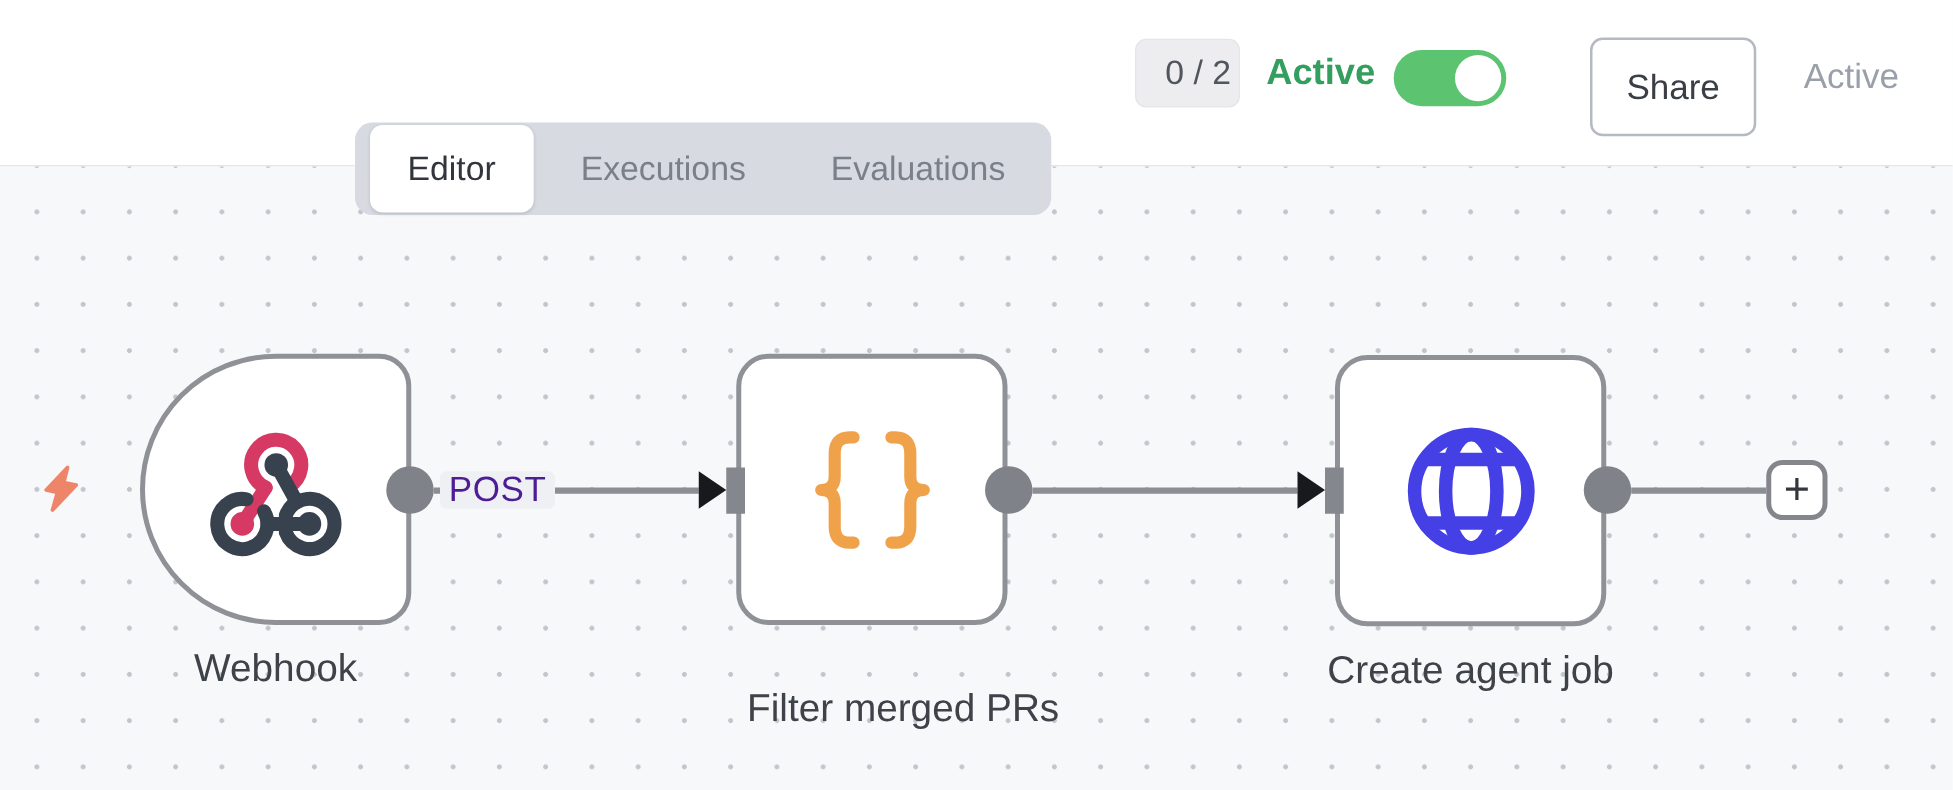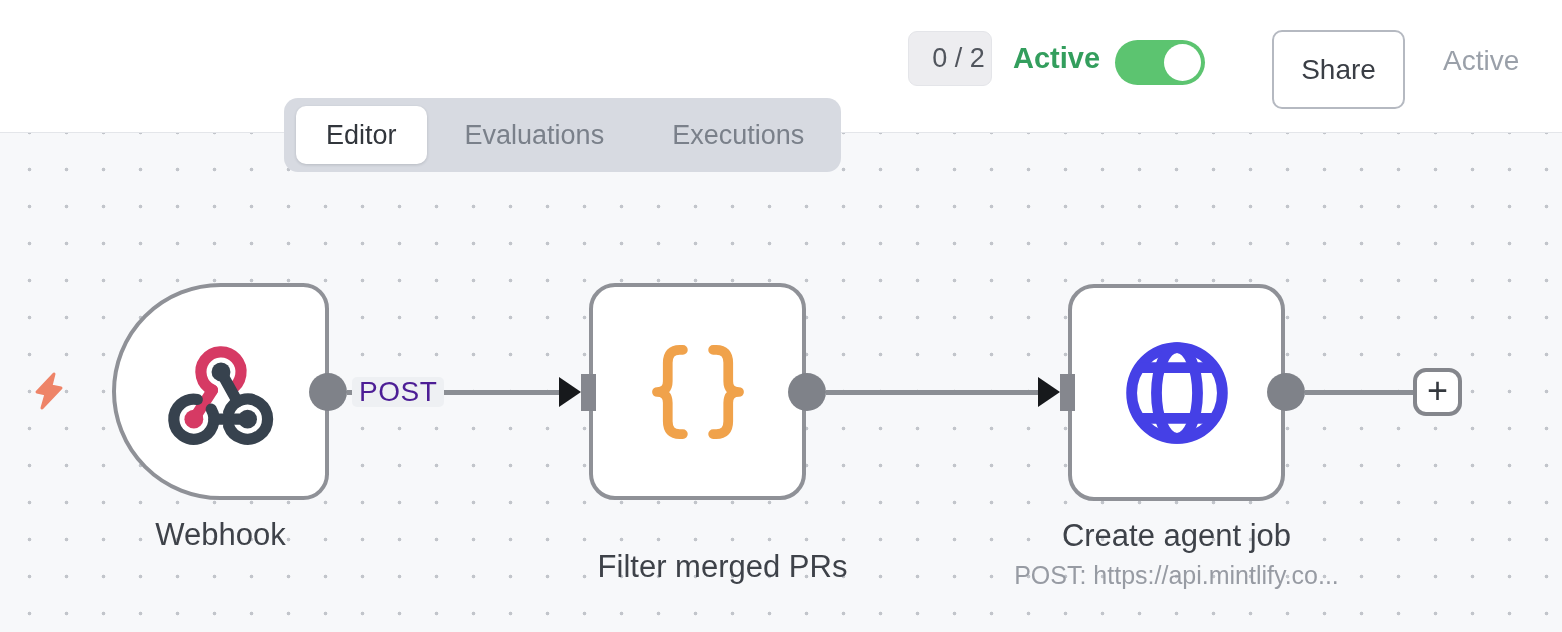--- a/index.html
+++ b/index.html
@@ -24,21 +24,21 @@
             background:#ffffff; border:2px solid #b5b9c1; border-radius:10px;
             display:flex; align-items:center; justify-content:center;
             font-size:28px; font-weight:500; color:#3a3e45; cursor:pointer; }
   .saved-label { position:absolute; left:1443px; top:30px; height:61px;
             display:flex; align-items:center; font-size:28px; font-weight:500; color:#9aa0a9; }
 
   
   .tabbar { position:absolute; left:284px; top:98px; width:557px; height:74px;
             background:#d7dae1; border-radius:14px; display:flex; align-items:center;
             padding:0 12px; gap:8px; z-index:5; }
-  .tab { height:58px; display:flex; align-items:center; justify-content:center;
+  .tab { height:70px; display:flex; align-items:center; justify-content:center;
          padding:0 30px; font-size:27px; color:#7a808a; border-radius:10px; cursor:pointer;
          white-space:nowrap; }
   .tab.active { background:#ffffff; color:#32363c;
          box-shadow:0 1px 3px rgba(40,44,54,.18); }
 
   
   .canvas { position:absolute; left:0; top:133px; width:1562px; height:499px;
             background-color:#f7f8fa;
             background-image:radial-gradient(circle, #c2c5cb 1.7px, transparent 2.1px);
             background-size:37px 37px; background-position:11px 18px; z-index:1; }
@@ -79,22 +79,22 @@
     <div class="active-label">Active</div>
     <div class="toggle" role="switch" aria-checked="on">
       <div class="knob"></div>
     </div>
     <button class="share-btn">Share</button>
     <div class="saved-label">Active</div>
   </div>
 
   <div class="tabbar">
     <div class="tab active">Editor</div>
+    <div class="tab">Executions</div>
     <div class="tab">Evaluations</div>
-    <div class="tab">Executions</div>
   </div>
 
   <div class="canvas">
 
     <svg class="trigger-bolt" style="left:30px; top:238px;" width="40" height="40" viewBox="0 0 40 40">
       <path d="M24 3 L7 21 L16 23 L12 37 L31 17 L21 15 Z" fill="#ee8468" stroke="#ee8468" stroke-width="3" stroke-linejoin="round"></path>
     </svg>
 
     <div class="node dshape" style="left:112px; top:150px;">
       <div class="node-icon">
@@ -146,21 +146,20 @@
         <svg width="108" height="108" viewBox="0 0 100 100" fill="none">
           <circle cx="50" cy="50" r="42" stroke="#4540e6" stroke-width="10"></circle>
           <ellipse cx="50" cy="50" rx="19" ry="42" stroke="#4540e6" stroke-width="10"></ellipse>
           <path d="M 15.5 26.5 H 84.5" stroke="#4540e6" stroke-width="10"></path>
           <path d="M 15.5 73.5 H 84.5" stroke="#4540e6" stroke-width="10"></path>
         </svg>
       </div>
     </div>
     <div class="node-caption" style="left:1068px; top:385px; width:217px;">
       <div class="node-title">Create agent job</div>
-      <div class="node-subtitle">POST: https://api.mintlify.co...</div>
     </div>
 
     <div class="out-dot" style="left:1267px; top:240px;"></div>
     <div class="conn-line" style="left:1305px; top:257px; width:108px;"></div>
     <div class="add-btn" style="left:1413px; top:235px;">+</div>
 
   </div>
 </div>
 
 </body></html>

